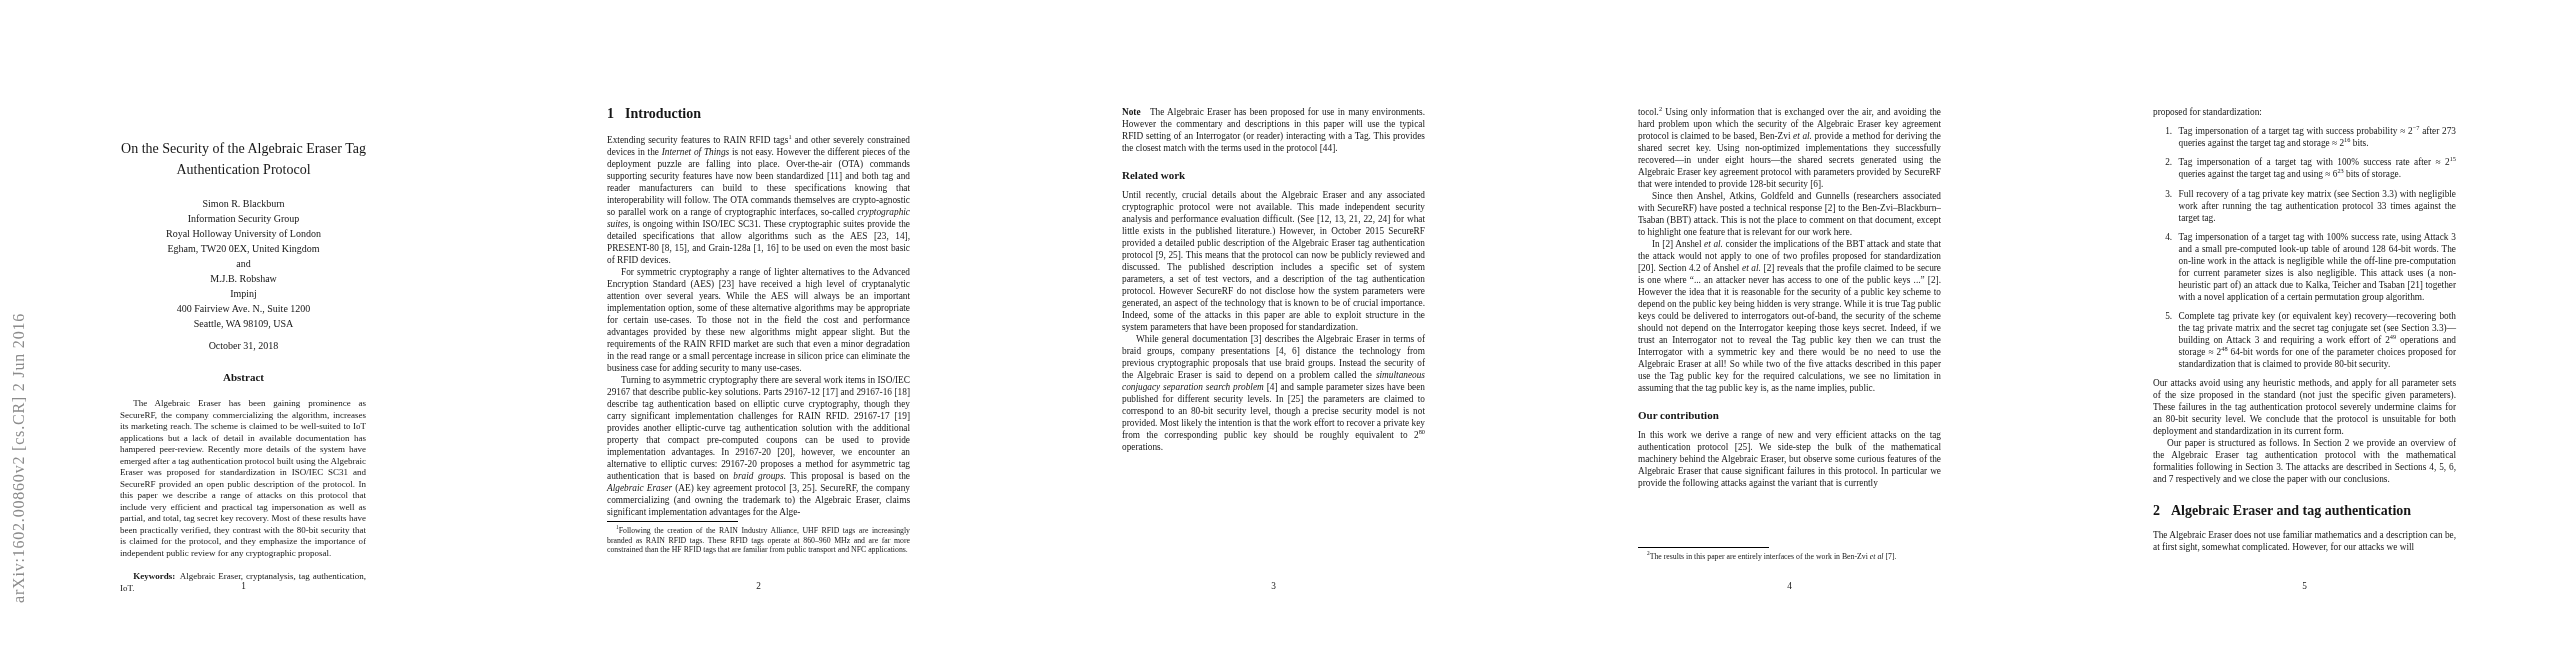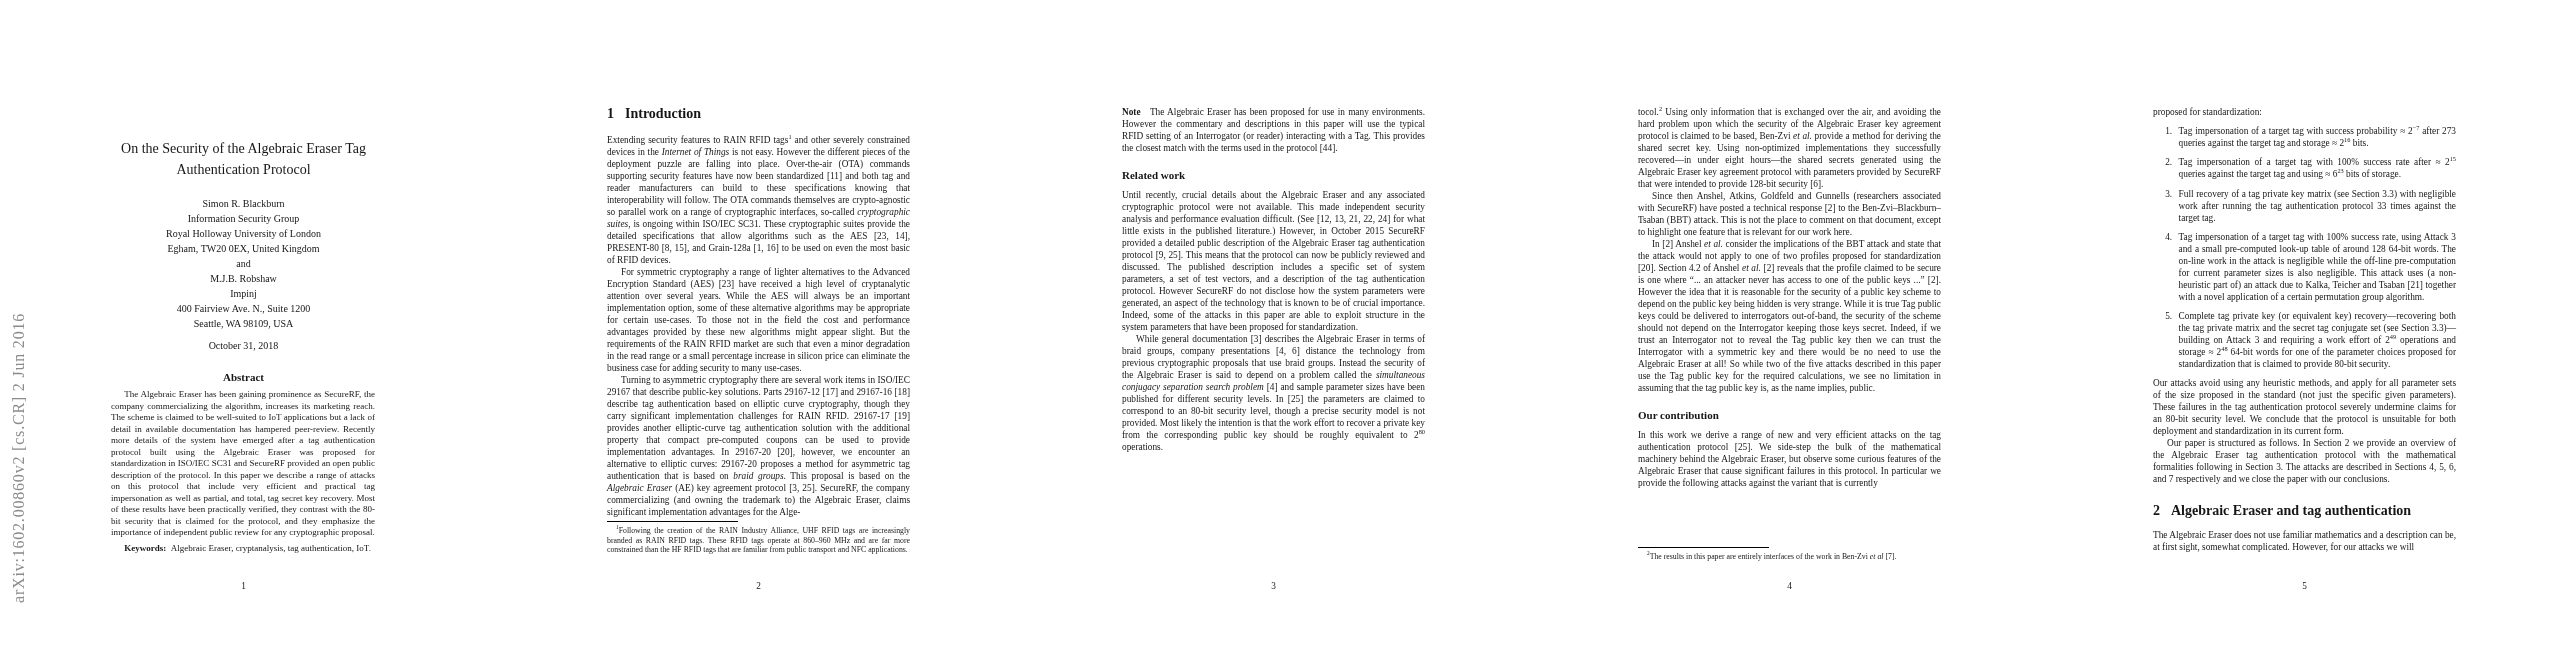--- a/index.html
+++ b/index.html
@@ -22,21 +22,21 @@
   .fnrule{width:131px;height:0;border-top:0.8px solid #000;margin:0 0 3.9px 0;}
   .footnote p{margin:0;text-align:justify;text-indent:9px;}
   
   .arxiv{position:absolute;left:10px;top:603px;transform:rotate(-90deg);transform-origin:0 0;
          white-space:nowrap;color:#8b8b8b;font-size:16px;letter-spacing:0.8px;}
   .title{position:absolute;left:92px;top:138px;width:303px;text-align:center;font-size:14px;line-height:21px;}
   .authors{position:absolute;left:92px;top:196px;width:303px;text-align:center;font-size:10px;line-height:15px;}
   .date{position:absolute;left:92px;top:340px;width:303px;text-align:center;font-size:10px;}
   .abshead{position:absolute;left:92px;top:371px;width:303px;text-align:center;font-size:11px;font-weight:bold;}
   .abstract{position:absolute;left:108px;top:386px;width:270px;font-size:9px;line-height:11.5px;}
-  .abstract p{margin:3px;text-align:justify;text-indent:13.3px;}
+  .abstract p{margin:12px;text-align:justify;text-indent:13.3px;}
   .abstract p.kw{margin-top:4.4px;}
   
   .li{position:relative;padding-left:25.6px;margin-top:7.2px;text-align:justify;}
   .li .num{position:absolute;left:12.2px;}
 </style>
 </head>
 <body>
 
 <div class="canvas">
 

